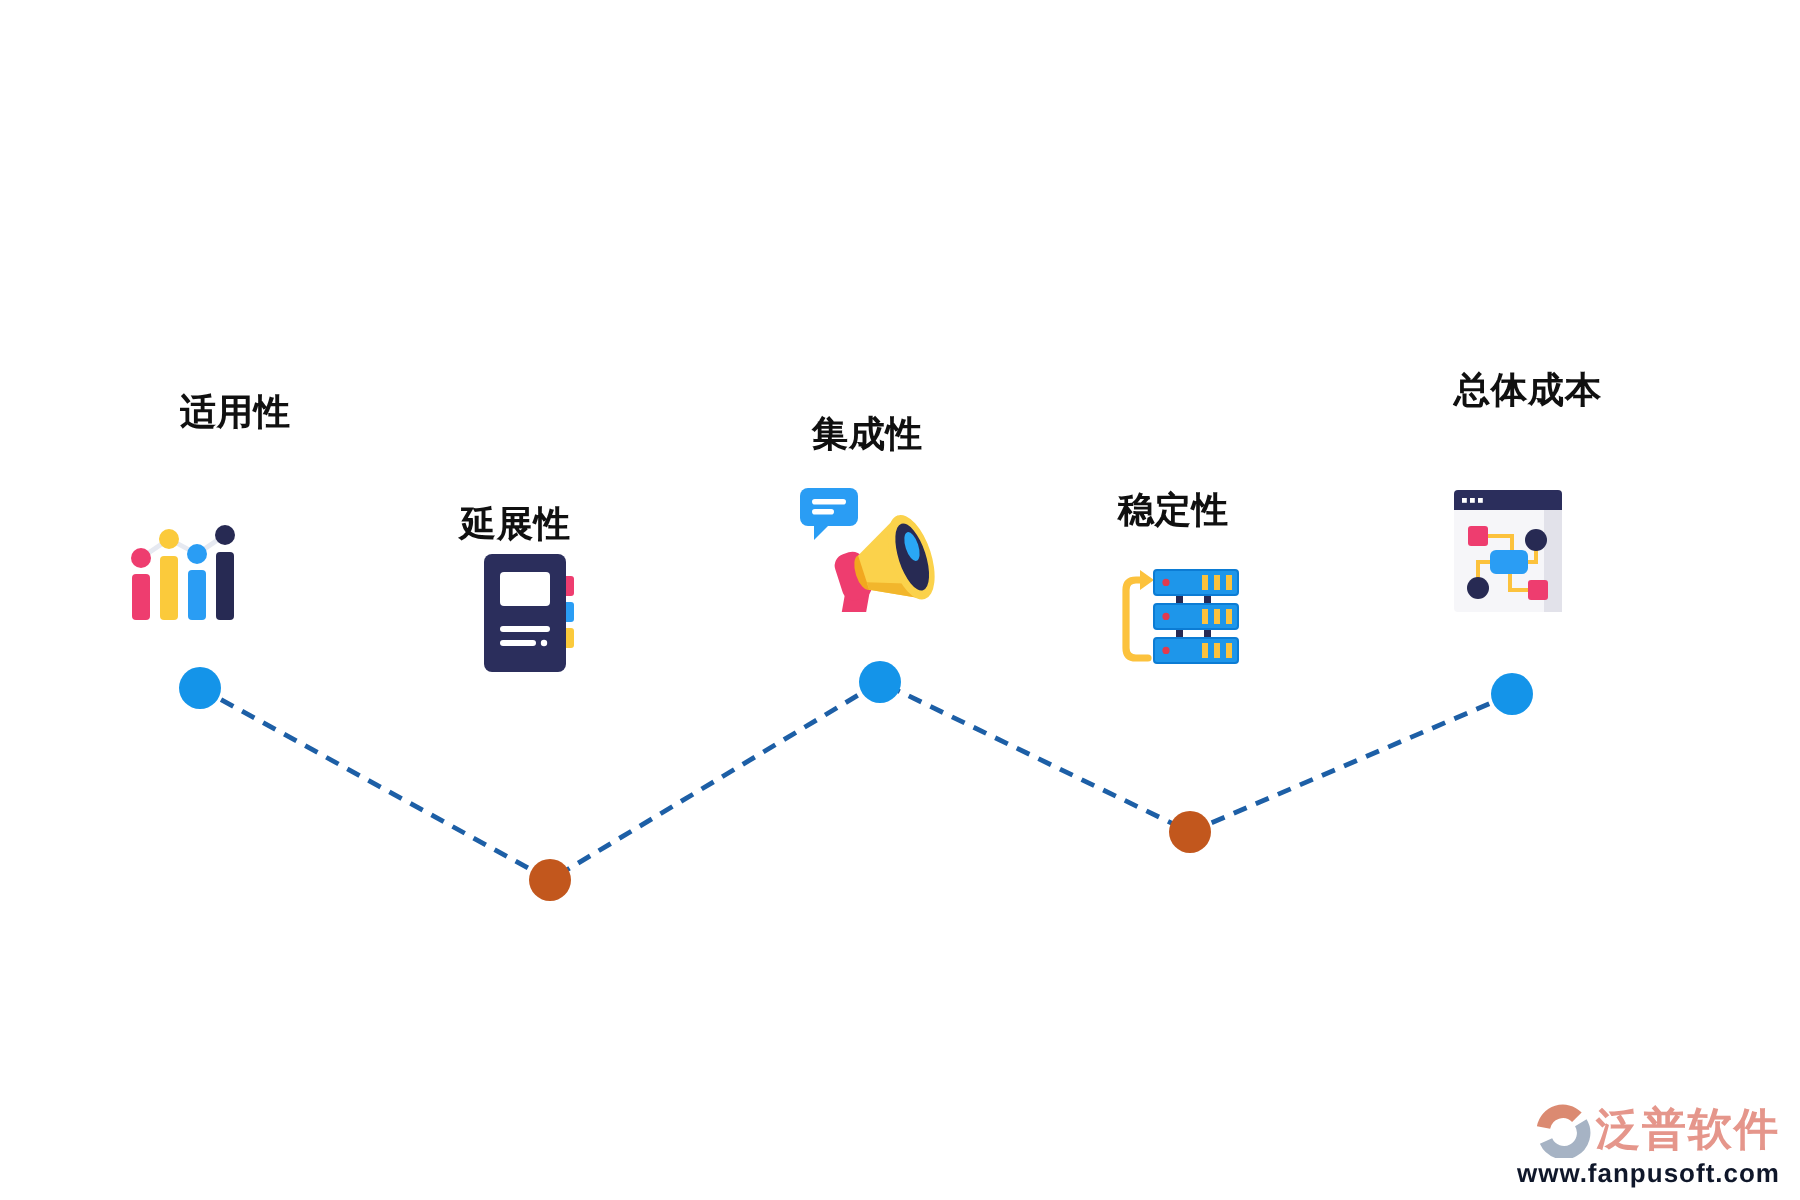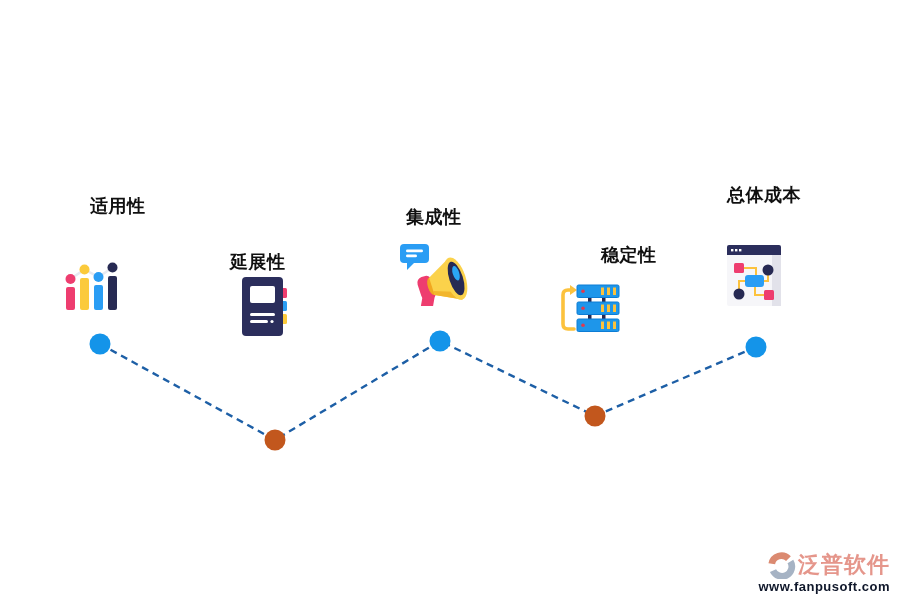--- a/index.html
+++ b/index.html
@@ -11,21 +11,21 @@
   .item{display:contents;}
   .label{
     position:absolute;font-weight:bold;font-size:18px;color:#101010;
     white-space:nowrap;letter-spacing:.5px;
   }
   .icon{position:absolute;}
   .icon svg{display:block;width:100%;height:100%;}
   .i1-label{left:76px;top:194px;margin-left:14px;}  .i1-icon{left:63px;top:262px;width:58px;height:49px;}
   .i2-label{left:230px;top:250px;} .i2-icon{left:241px;top:276px;width:46px;height:61px;}
   .i3-label{left:406px;top:205px;} .i3-icon{left:400px;top:244px;width:68px;height:62px;}
-  .i4-label{left:559px;top:243px;margin-left:42px;} .i4-icon{left:557px;top:283px;width:64px;height:52px;}
+  .i4-label{left:559px;top:243px;} .i4-icon{left:557px;top:283px;width:64px;height:52px;}
   .i5-label{left:727px;top:183px;text-align:right;} .i5-icon{left:727px;top:245px;width:54px;height:61px;}
   .watermark{position:absolute;right:10px;bottom:6px;text-align:center;line-height:1.05;}
   .brandline{display:flex;align-items:center;justify-content:flex-end;gap:2px;}
   .brand{font-size:22px;font-weight:bold;color:#e5968b;letter-spacing:1px;}
   .url{font-size:13px;font-weight:bold;color:#0f172a;letter-spacing:.5px;margin-top:1px;}
 </style>
 </head>
 <body>
 
 <div class="canvas">

